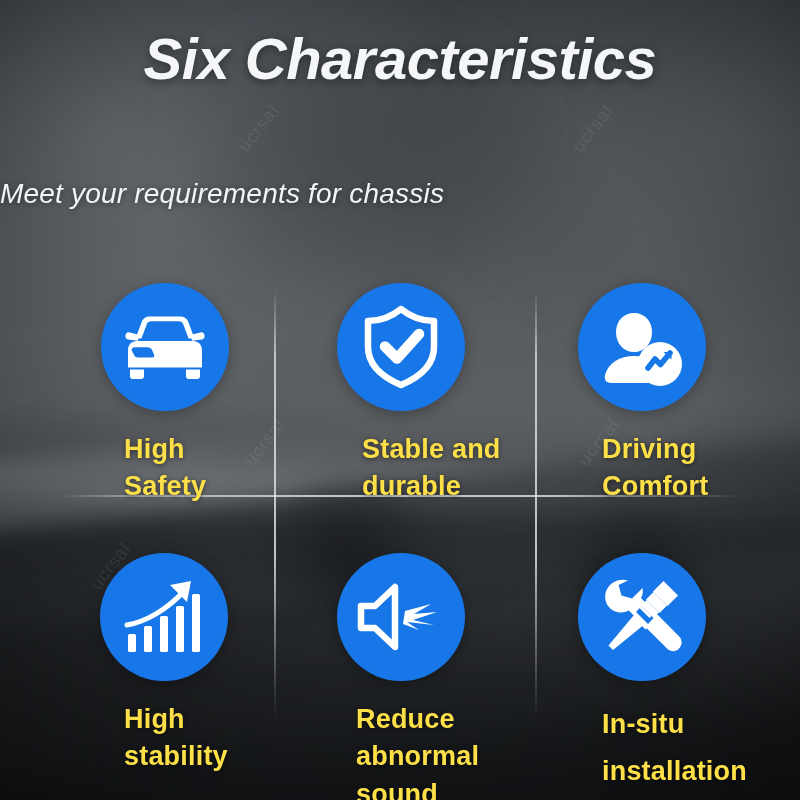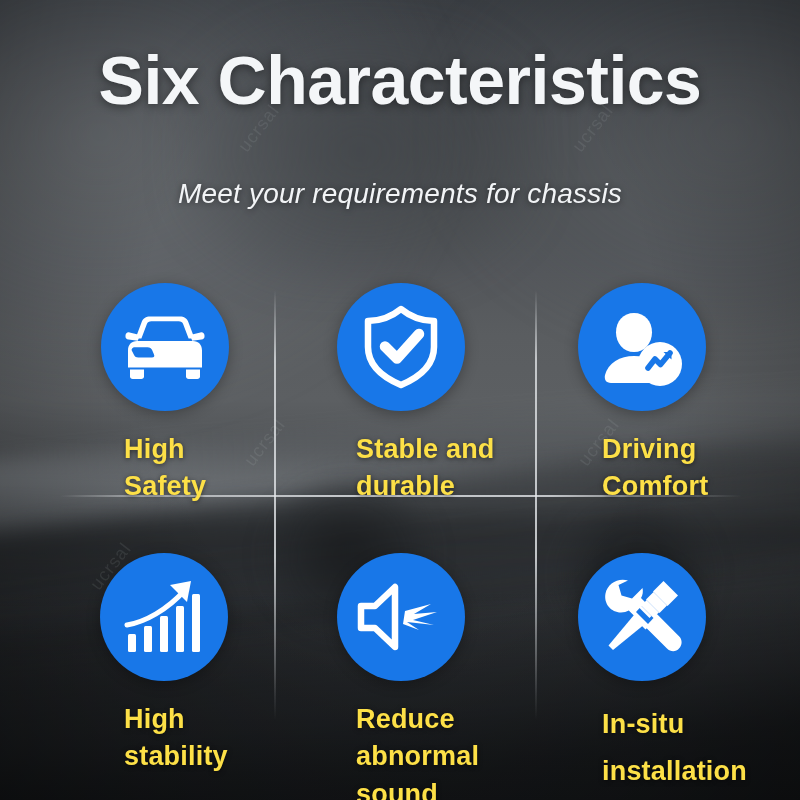--- a/index.html
+++ b/index.html
@@ -139,36 +139,36 @@
     white-space: nowrap;
     pointer-events: none;
     user-select: none;
   }
 
   
   .title {
     position: absolute;
     left: 0;
     right: 0;
-    top: 46px;
+    top: 30px;
     text-align: center;
     color: #f4f6f8;
-    font-size: 68px;
+    font-size: 58px;
     font-weight: bold;
+    font-style: italic;
     letter-spacing: -0.5px;
     line-height: 1;
     text-shadow: 0 2px 10px rgba(0,0,0,0.45);
     white-space: nowrap;
   }
   .subtitle {
     position: absolute;
     left: 0;
     right: 0;
     top: 178px;
-    text-align: center;
     color: #f2f4f6;
     font-size: 28px;
     font-style: italic;
     font-weight: 500;
     letter-spacing: 0.2px;
     text-shadow: 0 1px 6px rgba(0,0,0,0.45);
   }
 
   
   .divider-v {
@@ -219,21 +219,21 @@
     text-shadow: 0 1px 5px rgba(0,0,0,0.55);
     white-space: pre-line;
   }
 
   
   .cell-1 { left: 100px; top: 283px; }
   .cell-2 { left: 337px; top: 283px; }
   .cell-3 { left: 578px; top: 283px; }
   .cell-1 .badge { margin-left: 1px; }
   .cell-1 .label { margin-left: 24px; }
-  .cell-2 .label { margin-left: 19px; }
+  .cell-2 .label { margin-left: 25px; }
   .cell-3 .label { margin-left: 24px; }
 
   
   .cell-4 { left: 100px; top: 553px; }
   .cell-5 { left: 337px; top: 553px; }
   .cell-6 { left: 578px; top: 553px; }
   .cell-4 .label { margin-left: 24px; }
   .cell-5 .label { margin-left: 19px; }
   .cell-6 .label { margin-left: 24px; }
   .cell-6 .label { line-height: 1.75; }

